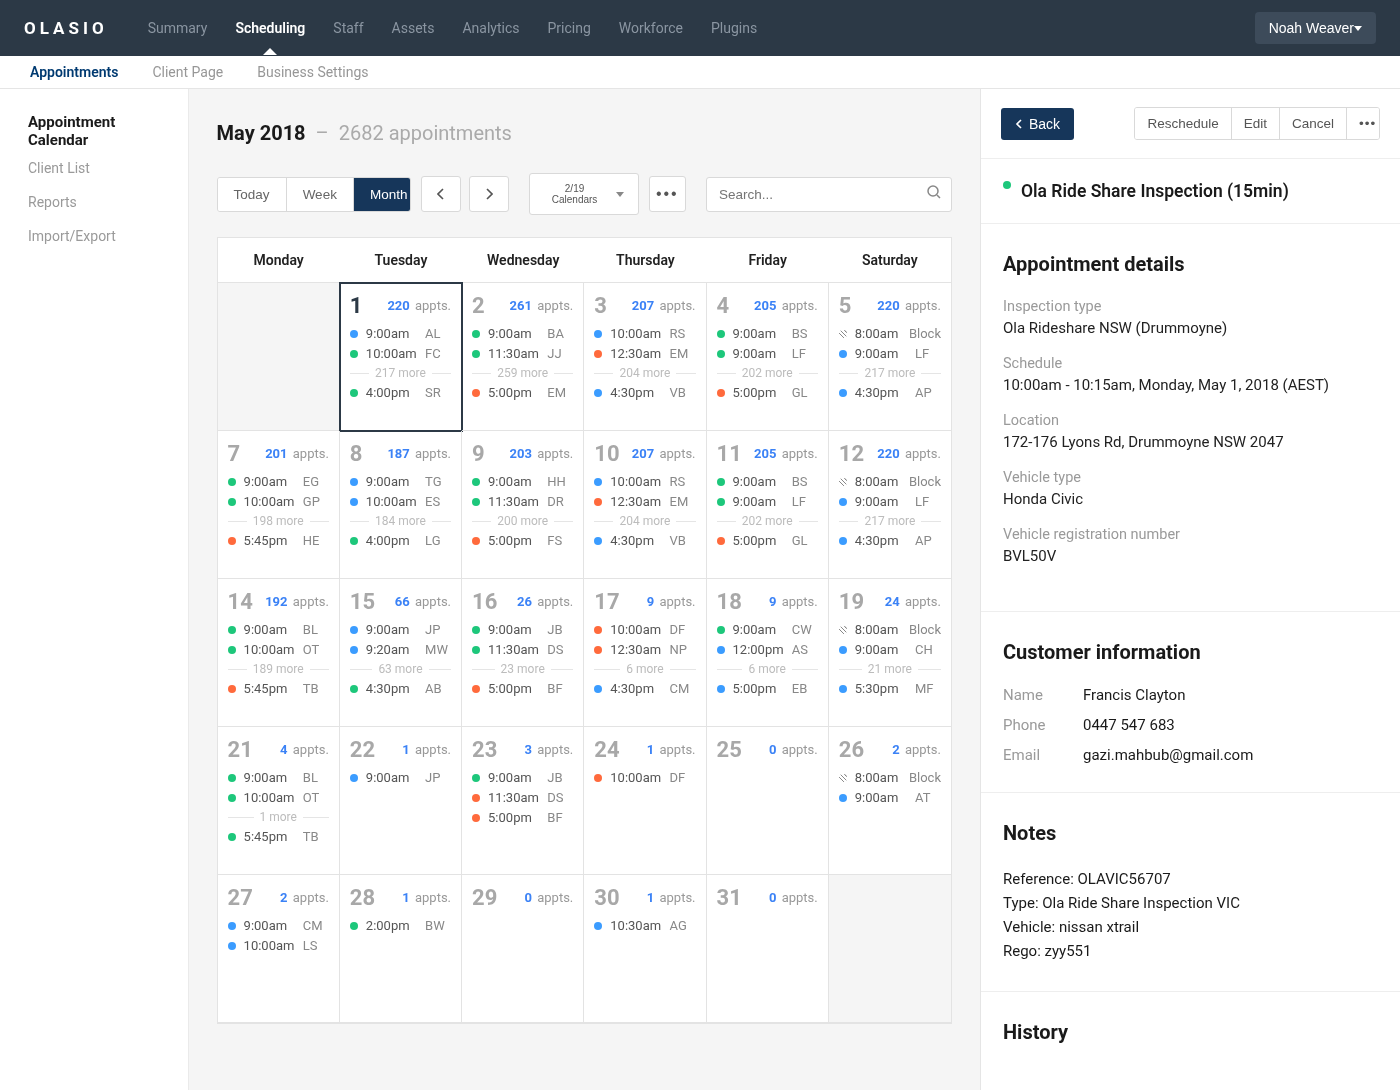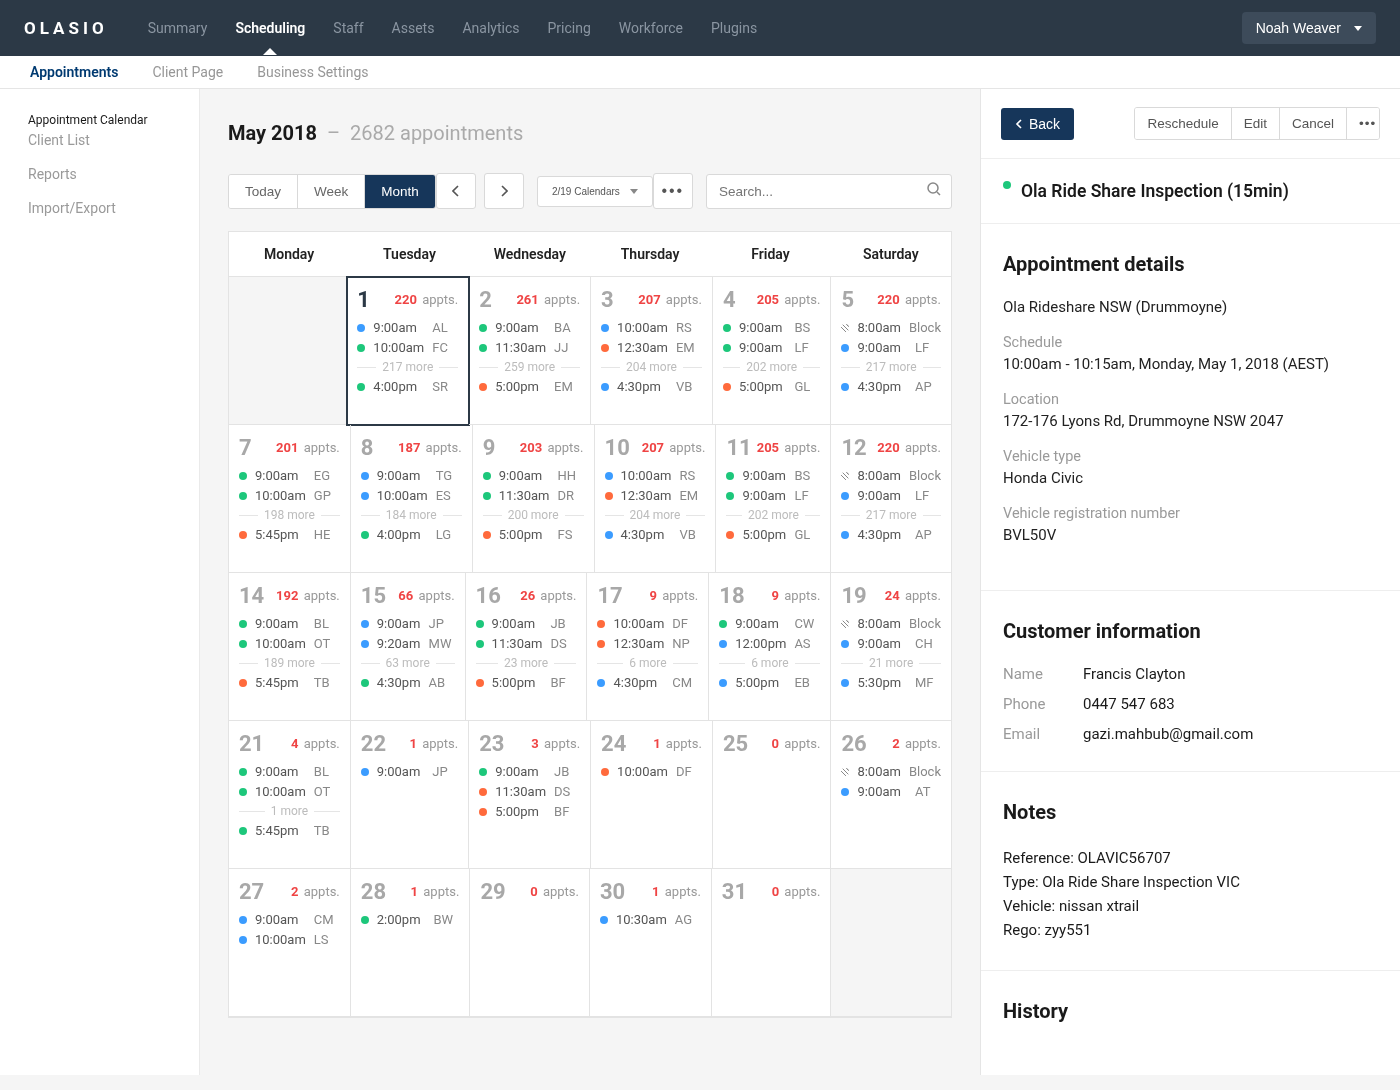--- a/index.html
+++ b/index.html
@@ -5,43 +5,43 @@
 * { box-sizing: border-box; margin: 0; padding: 0; }
 body { font-family: -apple-system, BlinkMacSystemFont, "Segoe UI", Roboto, Helvetica, Arial, sans-serif; background: #f5f5f5; color: #1a1a1a; }
 
 
 .topbar { background: #2c3946; height: 56px; display: flex; align-items: center; padding: 0 24px; }
 .logo { color: #fff; font-weight: 700; letter-spacing: 4px; font-size: 17px; margin-right: 40px; }
 .topnav { display: flex; gap: 28px; flex: 1; }
 .topnav a { color: #8a95a1; text-decoration: none; font-size: 14px; padding: 18px 0; position: relative; }
 .topnav a.active { color: #fff; font-weight: 600; }
 .topnav a.active::after { content: ''; position: absolute; bottom: -1px; left: 50%; transform: translateX(-50%); width: 0; height: 0; border-left: 7px solid transparent; border-right: 7px solid transparent; border-bottom: 7px solid #fff; }
-.user-btn { background: #3d4b5a; color: #fff; border: none; padding: 8px 14px; border-radius: 4px; font-size: 14px; display: flex; align-items: center; gap: 13px; cursor: pointer; }
+.user-btn { background: #3d4b5a; color: #fff; border: none; padding: 8px 14px; border-radius: 4px; font-size: 14px; display: flex; align-items: center; gap: 0; cursor: pointer; }
 .user-btn .caret { width: 0; height: 0; border-left: 4px solid transparent; border-right: 4px solid transparent; border-top: 5px solid #fff; }
 
 
 .subtabs { background: #fff; border-bottom: 1px solid #e5e5e5; height: 33px; display: flex; align-items: center; padding: 0 30px; gap: 34px; }
 .subtabs a { color: #979797; text-decoration: none; font-size: 14px; padding: 16px 0; position: relative; }
 .subtabs a.active { color: #003a71; font-weight: 600; }
 .subtabs a.active::after { content: ''; position: absolute; bottom: -1px; left: 50%; transform: translateX(-50%); width: 0; height: 0; border-left: 6px solid transparent; border-right: 6px solid transparent; border-top: 6px solid #fff; }
 
 
 .layout { display: flex; }
 .sidebar { width: 220px; background: #fff; padding: 24px 28px; border-right: 1px solid #eaeaea; min-height: calc(100vh - 104px); }
-.sidebar h4 { font-size: 12px; font-weight: 400; margin-bottom: 5px; }
+.sidebar h4 { font-size: 15px; font-weight: 700; margin-bottom: 11px; }
 .sidebar a { display: block; color: #9a9a9a; text-decoration: none; font-size: 14px; margin-bottom: 18px; }
 
 .content { flex: 1; display: flex; }
 .main { flex: 1; padding: 32px 28px; }
 .header-row { display: flex; align-items: baseline; gap: 10px; margin-bottom: 28px; }
 .header-row .month { font-size: 20px; font-weight: 700; }
 .header-row .dash { color: #aaa; font-size: 20px; }
 .header-row .count { color: #aaa; font-size: 20px; }
 
-.toolbar { display: flex; align-items: center; margin-bottom: 22px; }
+.toolbar { display: flex; align-items: center; gap: 10px; margin-bottom: 22px; }
 .seg { display: flex; border: 1px solid #d9d9d9; border-radius: 3px; overflow: hidden; }
 .seg button { background: #fff; border: none; padding: 9px 16px; font-size: 13.5px; color: #666; cursor: pointer; border-right: 1px solid #d9d9d9; }
 .seg button:last-child { border-right: none; }
 .seg button.active { background: #16365a; color: #fff; }
 .nav-btns { display: flex; gap: 8px; }
 .icon-btn { width: 40px; height: 36px; border: 1px solid #d9d9d9; background: #fff; border-radius: 3px; cursor: pointer; display: flex; align-items: center; justify-content: center; color: #555; font-size: 16px; }
 .dropdown-btn { border: 1px solid #d9d9d9; background: #fff; border-radius: 3px; padding: 9px 14px; font-size: 10px; color: #555; cursor: pointer; display: flex; align-items: center; gap: 10px; }
 .dropdown-btn .caret { width: 0; height: 0; border-left: 4px solid transparent; border-right: 4px solid transparent; border-top: 5px solid #888; }
 .spacer { flex: 1; }
 .search-wrap { position: relative; }
@@ -54,21 +54,21 @@
 .cal-head div { text-align: center; padding: 14px 0; font-size: 14px; font-weight: 600; color: #222; border-bottom: 1px solid #e3e3e3; }
 .cal-row { display: grid; grid-template-columns: repeat(6, 1fr); }
 .cal-cell { border-right: 1px solid #e3e3e3; border-bottom: 1px solid #e3e3e3; padding: 10px 10px 8px; min-height: 148px; font-size: 13px; position: relative; }
 .cal-cell:last-child { border-right: none; }
 .cal-cell.blank { background: #f5f5f5; }
 .cal-cell.selected { outline: 2px solid #2c3946; outline-offset: -1px; background: #fff; }
 .day-head { display: flex; justify-content: space-between; align-items: center; margin-bottom: 8px; }
 .day-num { font-size: 22px; font-weight: 700; color: #a8a8a8; }
 .selected .day-num { color: #2c3946; }
 .day-appts { font-size: 13px; color: #999; }
-.day-appts b { color: #ef4444; margin-right: 2px; }
+.day-appts b { color: #3b82f6; margin-right: 2px; }
 .appt { display: flex; align-items: center; gap: 8px; margin-bottom: 5px; }
 .dot { width: 8px; height: 8px; border-radius: 50%; flex-shrink: 0; }
 .dot.blue { background: #3b9cff; }
 .dot.green { background: #1dc77b; }
 .dot.orange { background: #ff6a3c; }
 .dot.hatch { background: repeating-linear-gradient(45deg, #888, #888 1px, transparent 1px, transparent 3px); }
 .appt .time { flex: 1; color: #555; }
 .appt .ini { color: #888; min-width: 26px; text-align: left; }
 .more { color: #bcbcbc; font-size: 12px; margin: 3px 0 5px; display: flex; align-items: center; justify-content: center; gap: 6px; }
 .more::before, .more::after { content: ''; flex: 1; height: 1px; background: #e5e5e5; }
@@ -726,20 +726,21 @@
           </div>
       </div>
       <div class="detail-title">
         <span class="dot green"></span>
         <span>Ola Ride Share Inspection (15min)</span>
       </div>
       <div class="detail-sec">
         <h3>Appointment details</h3>
         <div id="fields">
             <div class="field">
+              <div class="lbl">Inspection type</div>
               <div class="val">Ola Rideshare NSW (Drummoyne)</div>
             </div>
             <div class="field">
               <div class="lbl">Schedule</div>
               <div class="val">10:00am - 10:15am, Monday, May 1, 2018 (AEST)</div>
             </div>
             <div class="field">
               <div class="lbl">Location</div>
               <div class="val">172-176 Lyons Rd, Drummoyne NSW 2047</div>
             </div>

